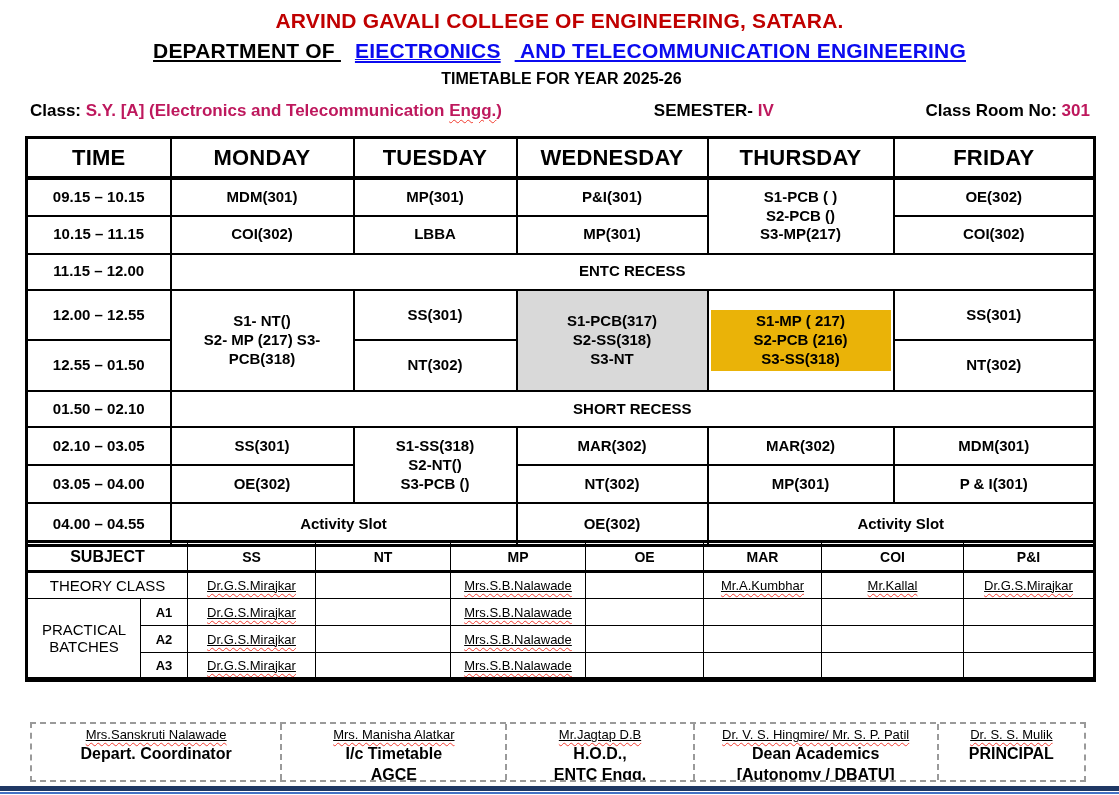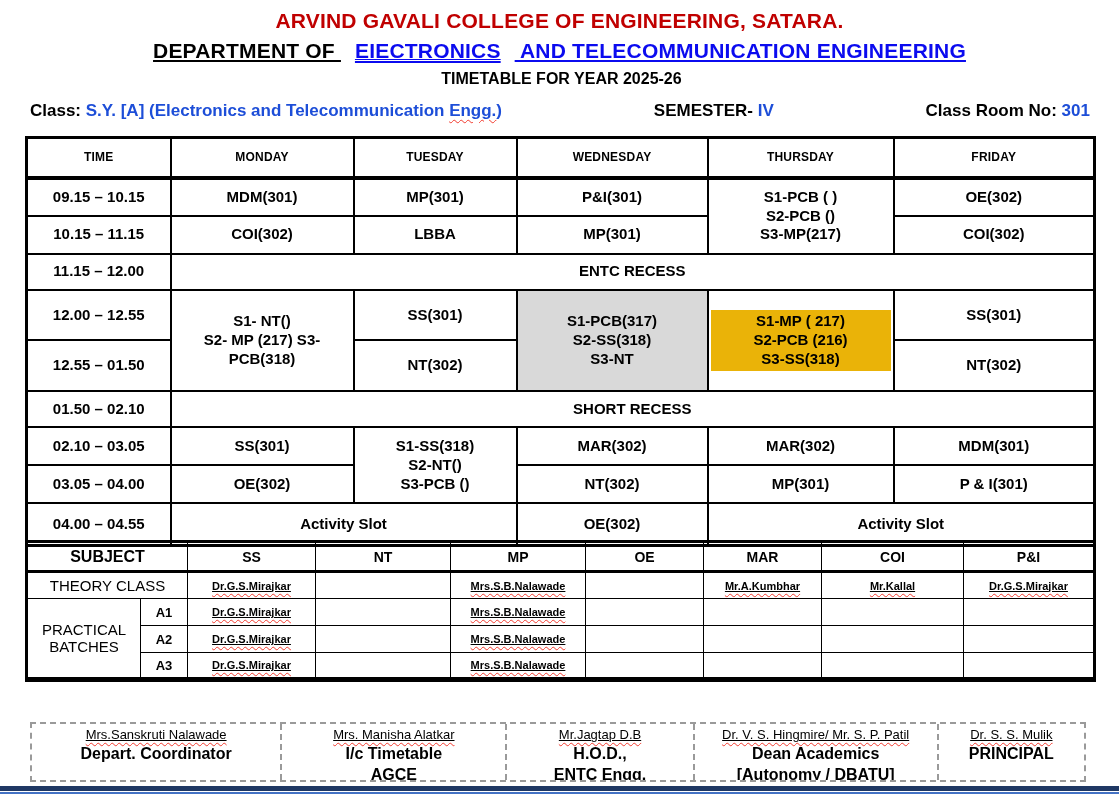--- a/index.html
+++ b/index.html
@@ -9,47 +9,47 @@
   .college{position:absolute;top:9px;left:0;width:100%;text-align:center;
            color:#C00000;font-size:21px;font-weight:bold;letter-spacing:.2px;}
   .dept{position:absolute;top:39px;left:0;width:100%;text-align:center;
         font-size:21px;font-weight:bold;letter-spacing:.2px;}
   .dept .black-part{color:#000;text-decoration:underline;}
   .dept .blue-part{color:#0B0BEF;text-decoration:underline;margin-left:14px;}
   .year{position:absolute;top:70px;left:2px;width:100%;text-align:center;
         font-size:16px;font-weight:bold;}
   .meta{position:absolute;top:101px;left:30px;width:1060px;display:flex;
         justify-content:space-between;font-size:17px;font-weight:bold;}
-  .blue{color:#1d4ed8;}
+  .blue{color:#be185d;}
   
   .squig{text-decoration:underline;text-decoration-style:wavy;text-decoration-color:#F23B2F;
          text-decoration-thickness:1px;text-underline-offset:3px;}
   .uline{text-decoration:underline;text-decoration-thickness:1px;text-underline-offset:1px;}
   
   table{border-collapse:collapse;table-layout:fixed;}
   .tt{position:absolute;left:25px;top:136px;width:1068px;border:3px solid #000;}
   .tt th,.tt td{border:2px solid #000;text-align:center;vertical-align:middle;
                 font-weight:bold;padding:1px 2px;white-space:pre-line;line-height:1.25;}
-  .tt thead th{font-size:12px;border-bottom:4px solid #000;letter-spacing:.2px;}
+  .tt thead th{font-size:22px;border-bottom:4px solid #000;letter-spacing:.2px;}
   .tt td{font-size:15px;}
   .tt td.time{font-size:15px;}
   .gray{background:#D9D9D9;}
   .inset-wrap{padding:2px 8px;}
   .inset{background:#eab308;padding:2px 2px;}
   .h40{height:40px}.h38{height:38px}.h36{height:36px}.h42{height:42px}
   
   .subj{position:absolute;left:25px;top:540px;width:1068px;border:3px solid #000;
         border-bottom:5px solid #000;}
   .subj th,.subj td{border:1px solid #000;text-align:center;vertical-align:middle;
                     padding:0 2px;white-space:pre-line;}
   .subj thead th{font-size:14px;font-weight:bold;border-bottom:3px solid #000;}
   .subj thead th.subject-head{font-size:16px;}
   .subj .rowhead{font-size:15px;font-weight:normal;margin-left:8px;}
   .subj .batch{font-size:13px;font-weight:bold;}
-  .subj td.fac{font-size:11px;font-weight:bold;}
+  .subj td.fac{font-size:13px;font-weight:normal;}
   .sh30{height:30px}.sh27{height:27px}
   
   .footer{position:absolute;left:30px;top:722px;width:1056px;height:60px;
           border:2px dashed #9a9a9a;display:flex;box-sizing:border-box;}
   .sig{box-sizing:border-box;border-left:2px dashed #9a9a9a;text-align:center;
        padding-top:3px;overflow:hidden;}
   .sig:first-child{border-left:none;}
   .sig-name{font-size:13px;font-weight:normal;line-height:1.3;}
   .sig-role{font-size:16px;font-weight:bold;white-space:pre-line;line-height:1.3;}
   .w1{width:23.6%}.w2{width:21.4%}.w3{width:17.8%}.w4{width:23.2%}.w5{width:14.0%}

